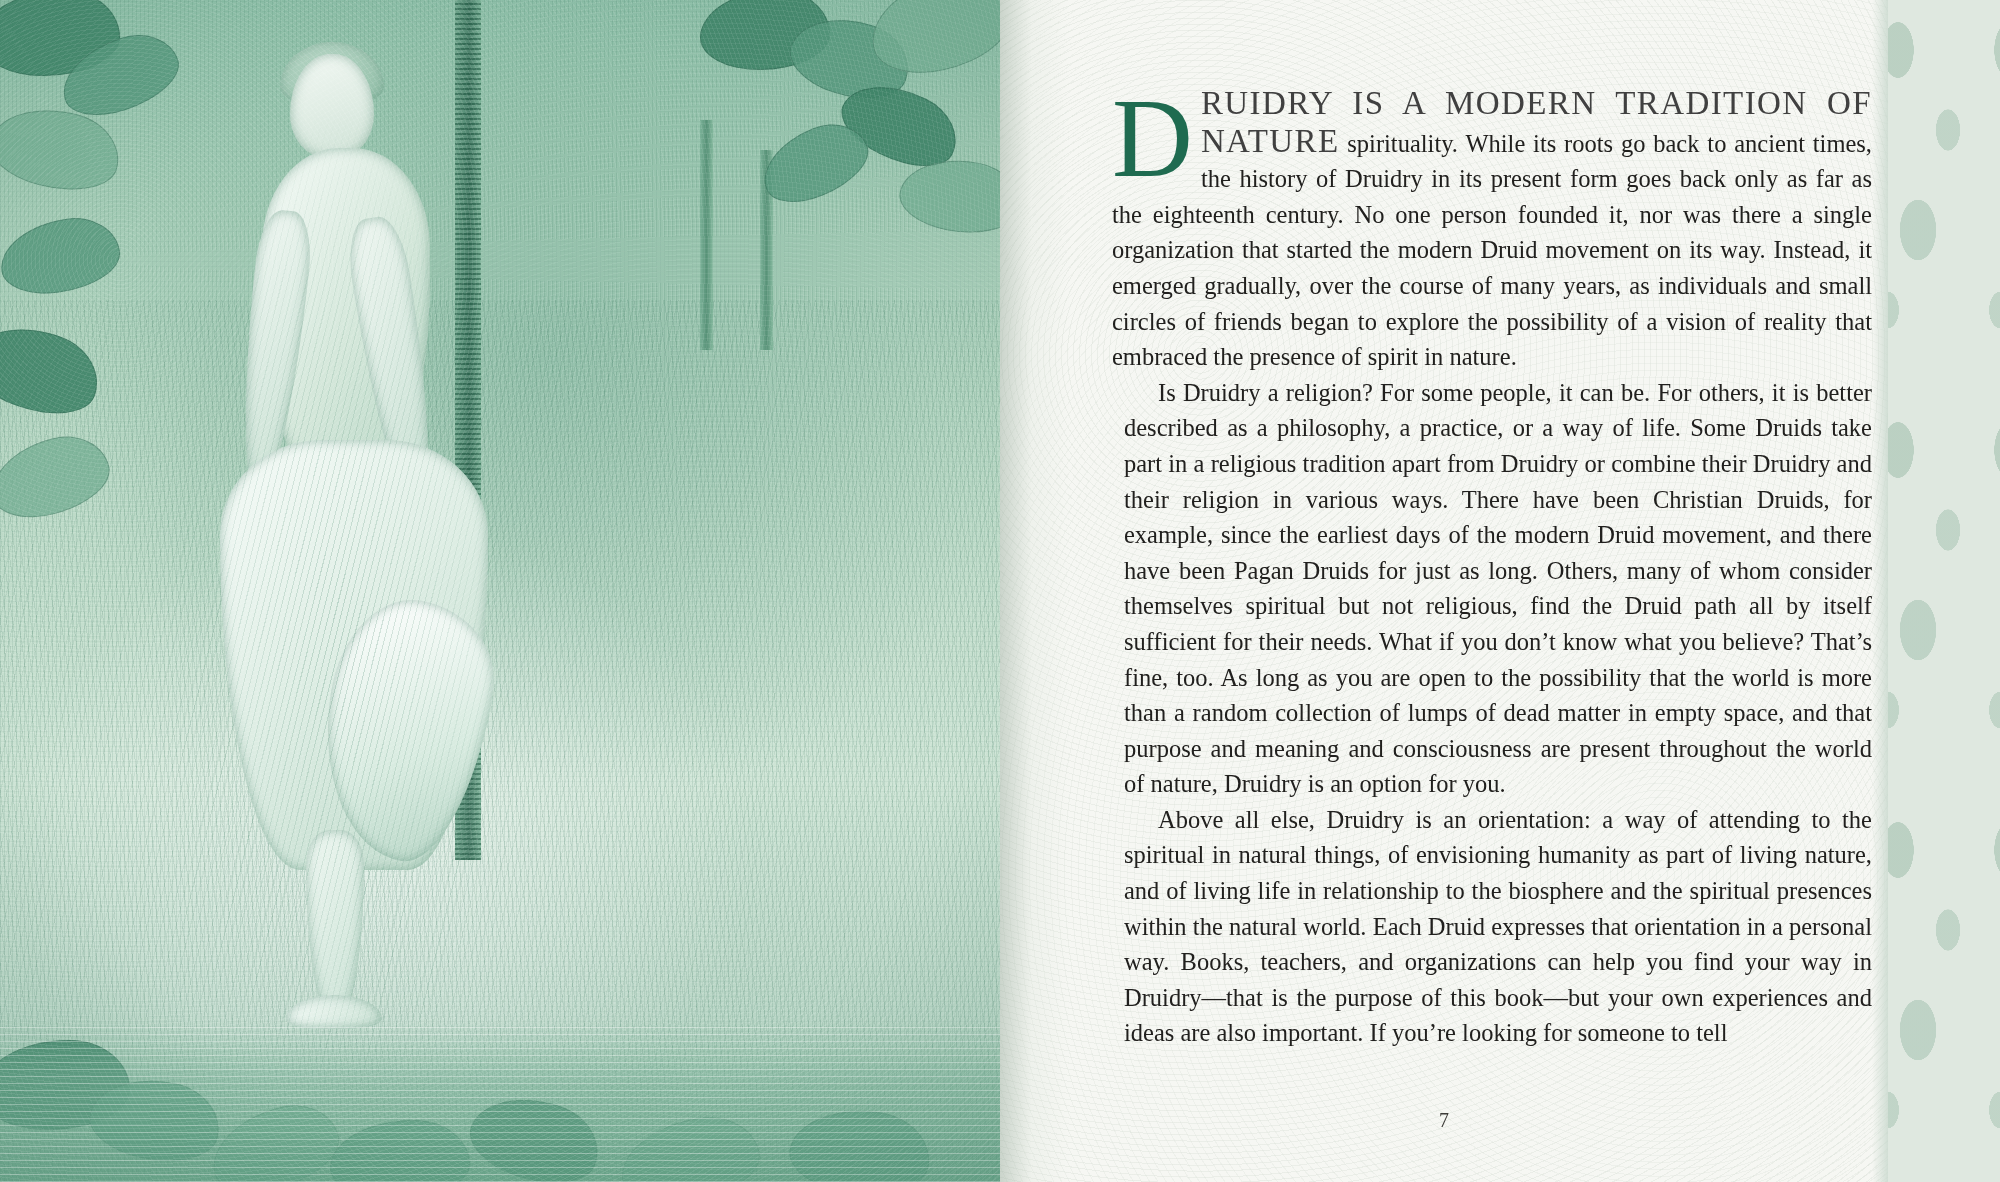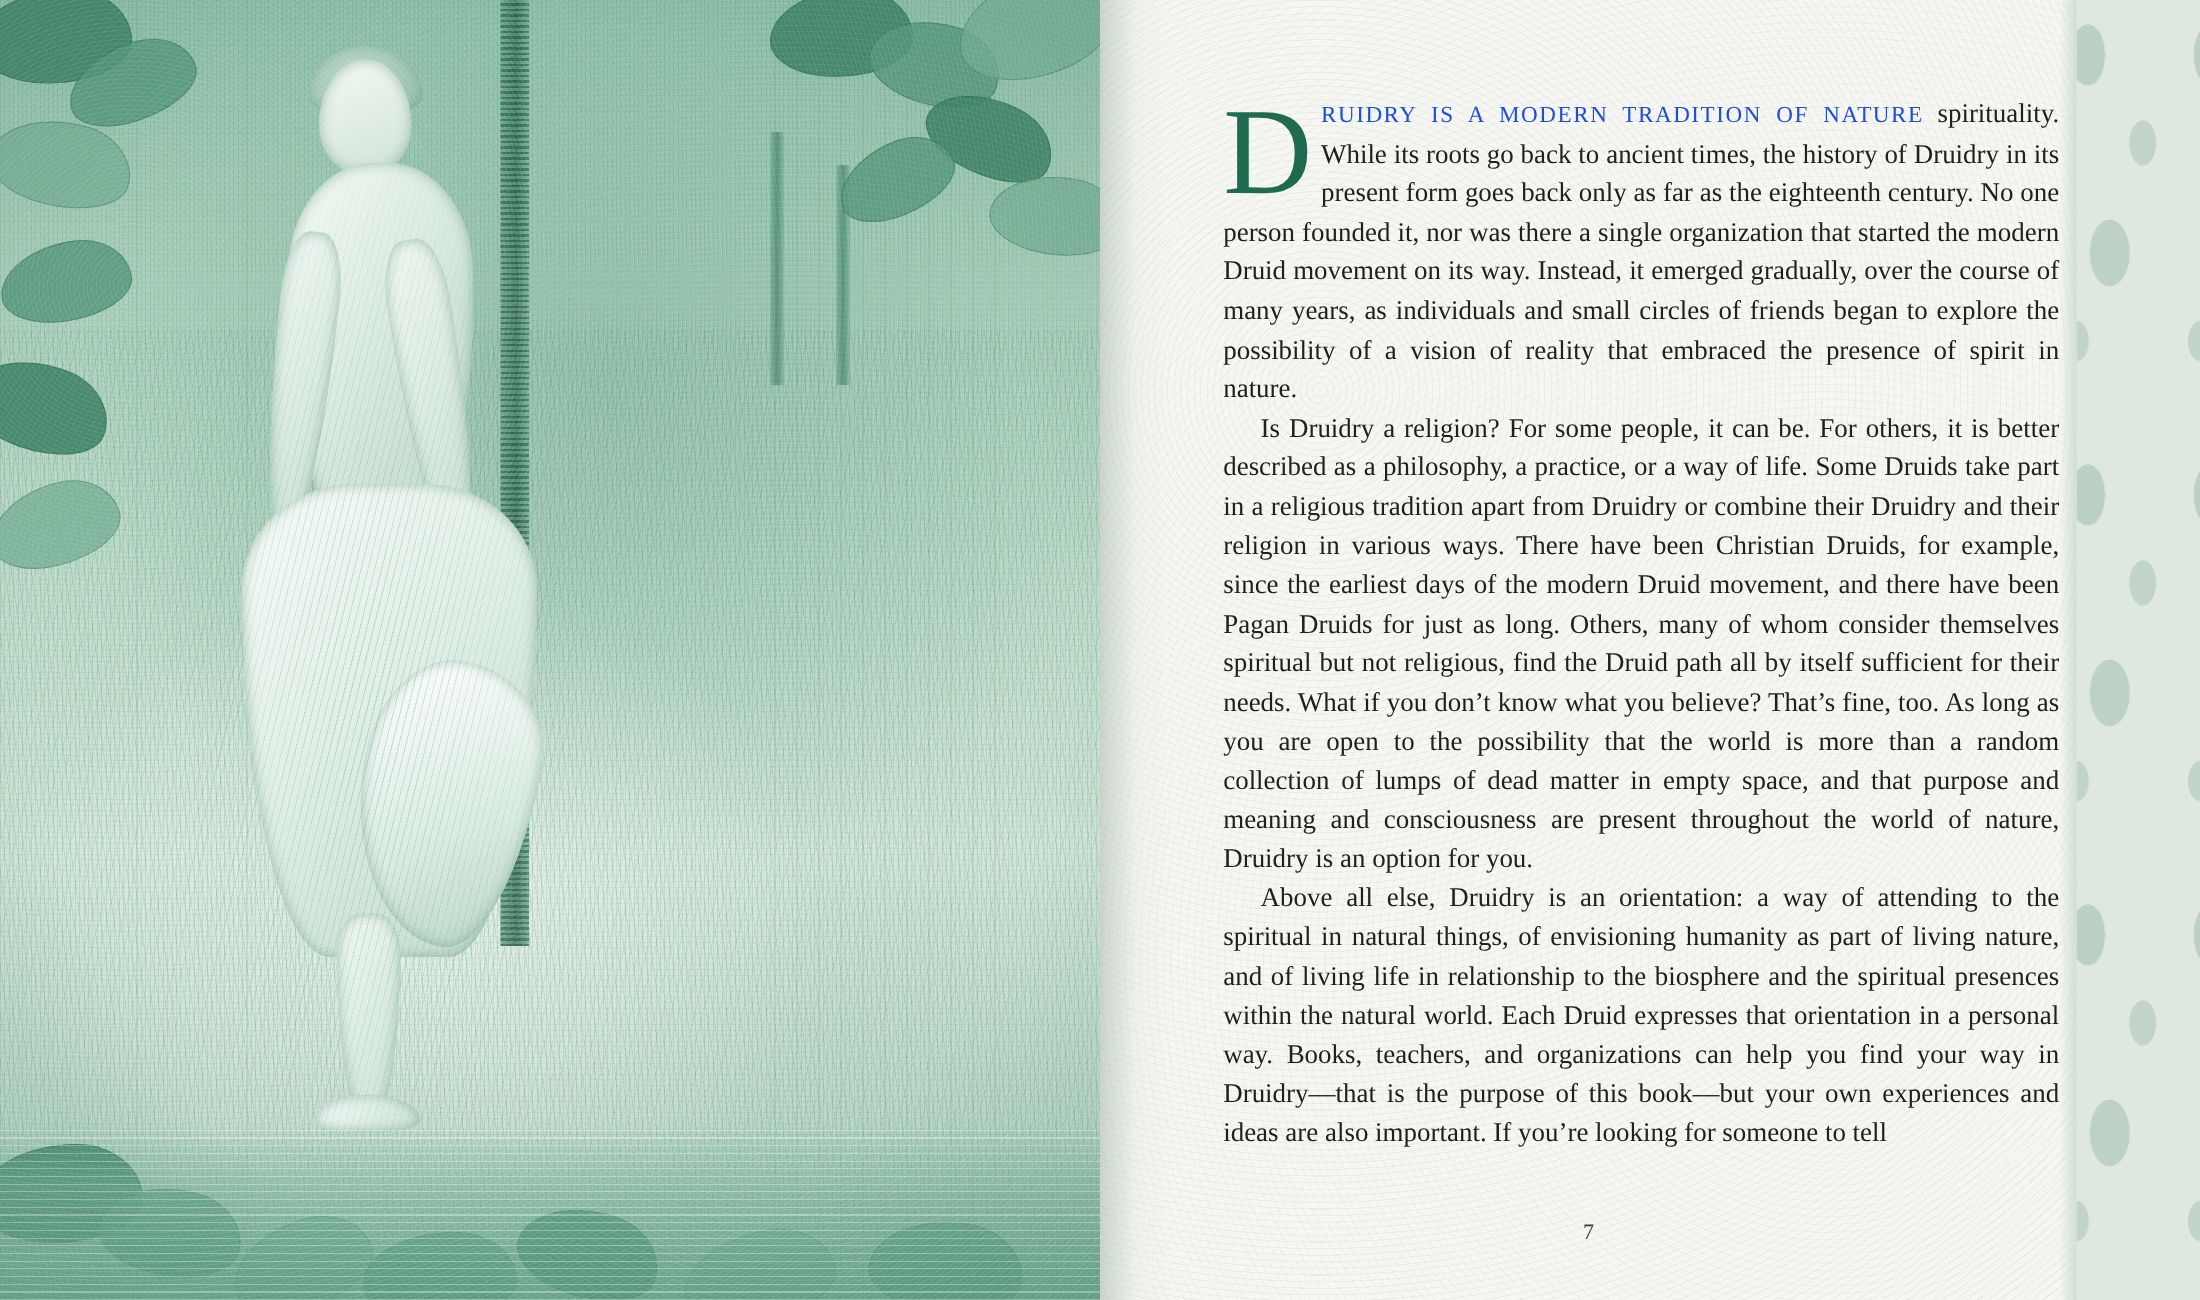--- a/index.html
+++ b/index.html
@@ -242,37 +242,37 @@
   .body-text {
     font-family: "Liberation Serif", serif;
     font-size: 24.5px;
     line-height: 35.6px;
     color: #21201e;
     text-align: justify;
     -webkit-hyphens: auto;
             hyphens: auto;
     margin: 0;
   }
-  .body-text + .body-text { text-indent: 34px; }
+  .body-text + .body-text { text-indent: 34px; margin-left: 12px; }
 
   .dropcap-para { position: relative; min-height: 120px; }
   .dropcap {
     float: left;
     font-family: "Liberation Serif", serif;
     color: #1f6b50;
     font-size: 112px;
     line-height: 88px;
     padding: 6px 8px 0 0;
     margin-top: 2px;
   }
   .smallcaps {
     font-variant: small-caps;
     letter-spacing: 1.4px;
-    color: #1d4ed8;
-    font-size: 21px;
+    color: #404040;
+    font-size: 33px;
   }
   .folio {
     position: absolute;
     left: 0; right: 112px;
     bottom: 50px;
     text-align: center;
     font-family: "Liberation Serif", serif;
     font-size: 20px;
     color: #3d3b38;
   }

